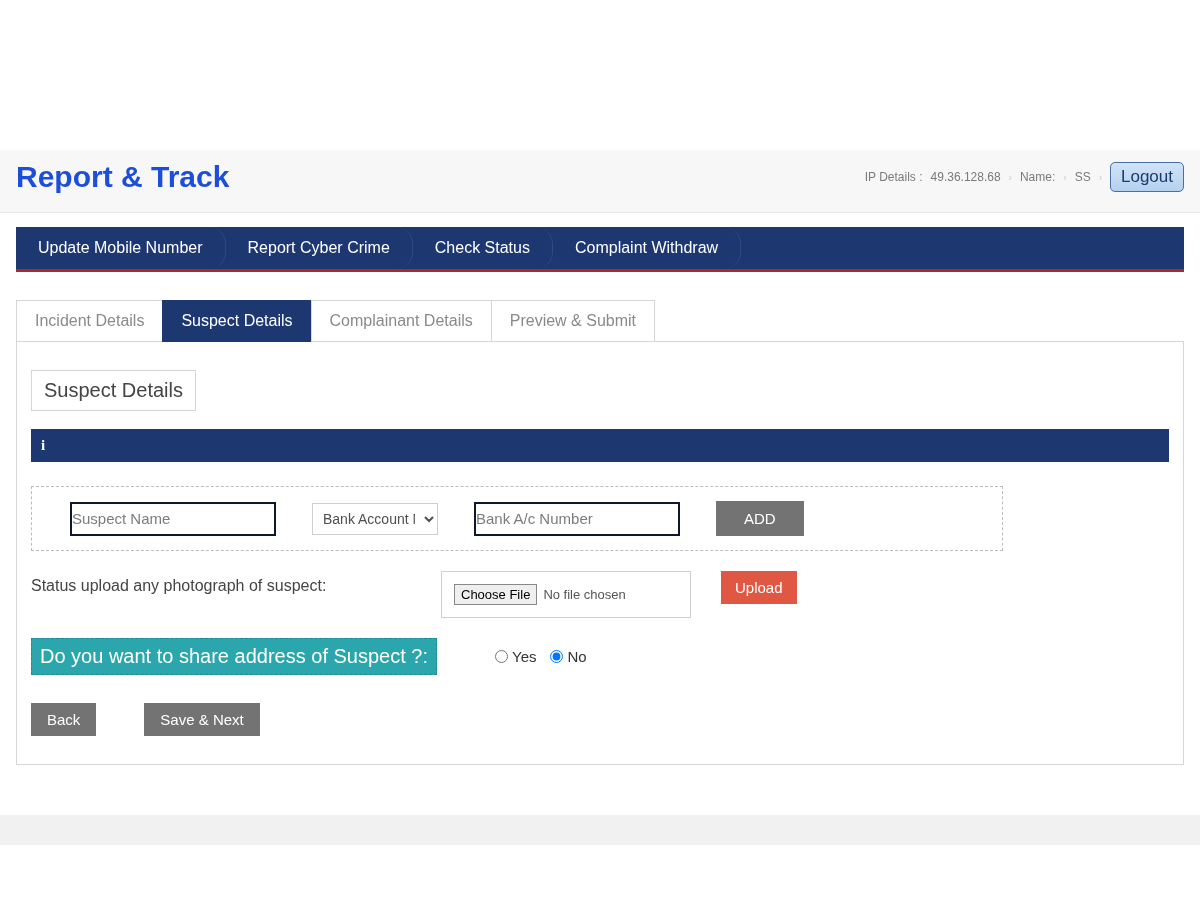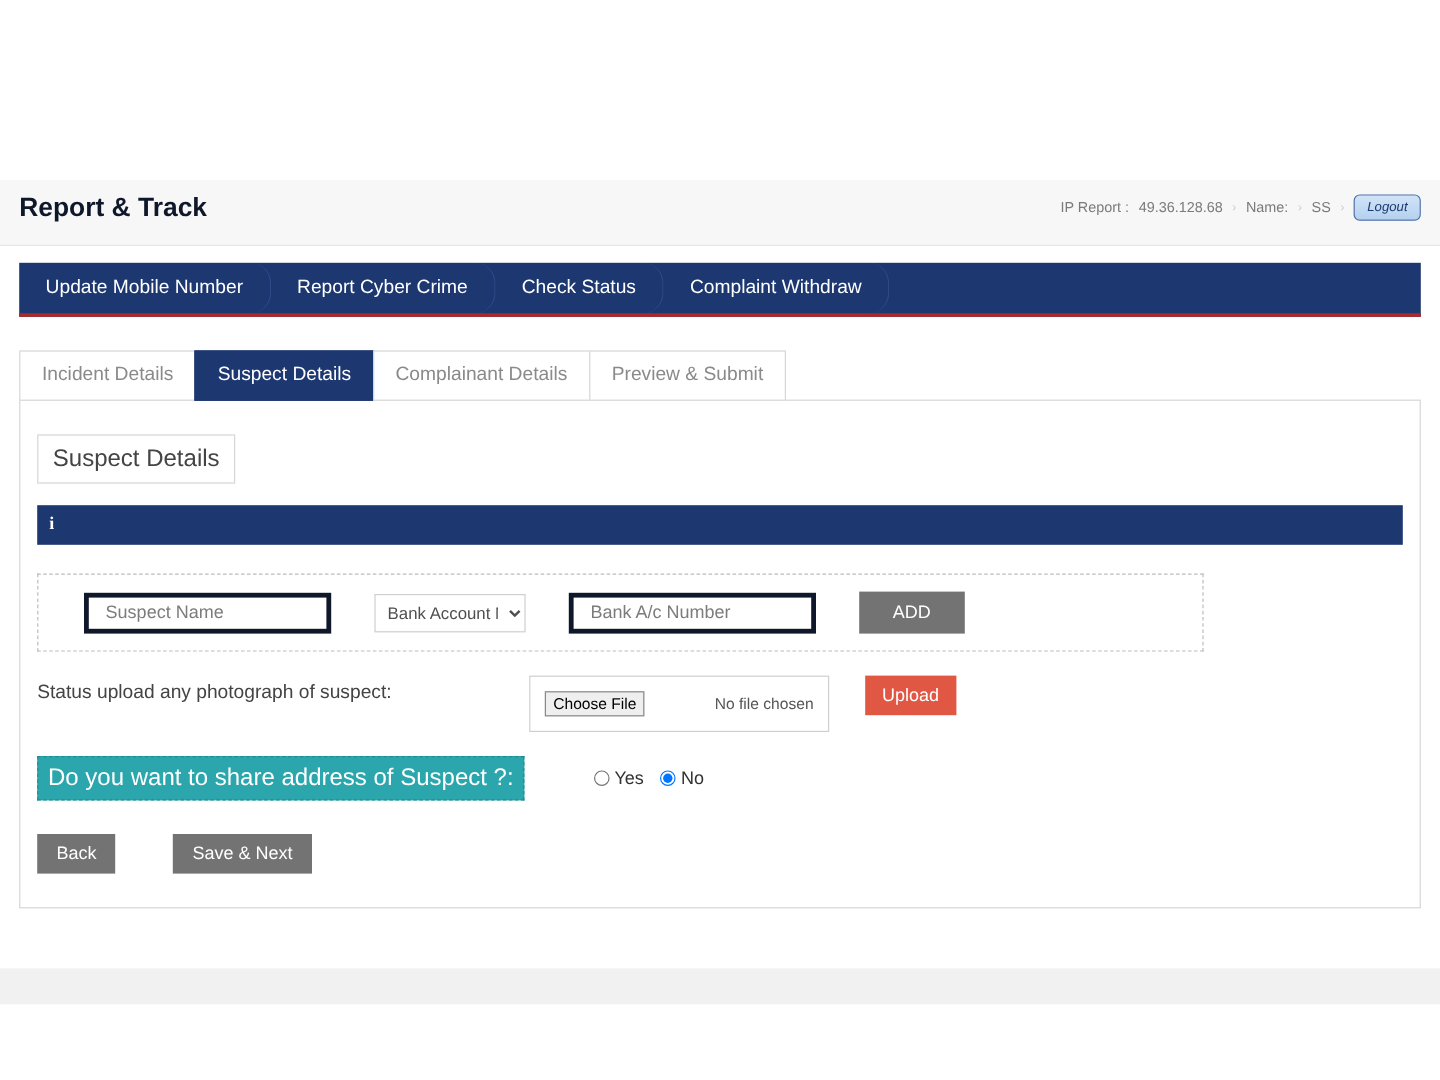--- a/index.html
+++ b/index.html
@@ -15,42 +15,41 @@
   }
   .header-bar {
     background: #f7f7f7;
     border-bottom: 1px solid #e8e8e8;
     padding: 10px 16px 18px 16px;
     display: flex;
     align-items: center;
     justify-content: space-between;
   }
   .page-title {
-    font-size: 22px;
+    font-size: 30px;
     font-weight: bold;
-    color: #0f172a;
+    color: #1d4ed8;
   }
   .header-right {
     display: flex;
     align-items: center;
     gap: 8px;
     color: #7a7a7a;
     font-size: 12px;
   }
   .header-right span { white-space: nowrap; }
   .chev { color: #ccc; font-size: 10px; }
   .logout-btn {
     background: linear-gradient(#d0e3f7, #b5d1ef);
     border: 1px solid #4a6ea8;
     border-radius: 5px;
     padding: 4px 10px;
     color: #1b3a6e;
-    font-size: 11px;
-    cursor: pointer;
-    font-style: italic;
+    font-size: 17px;
+    cursor: pointer;
   }
   .nav-wrap {
     padding: 14px 16px 8px 16px;
   }
   .main-nav {
     background: #1d3771;
     border-bottom: 3px solid #b02727;
     display: flex;
   }
   .main-nav .nav-item {
@@ -116,22 +115,22 @@
   .input-row {
     border: 1px dashed #bcbcbc;
     padding: 14px 38px 14px 38px;
     display: flex;
     align-items: center;
     gap: 36px;
     margin-bottom: 20px;
     max-width: 972px;
   }
   .text-input {
-    border: 4px solid #0f172a;
-    padding: 8px 14px;
+    border: 2px solid #0f172a;
+    padding: 8px 0;
     font-size: 15px;
     color: #6f6f6f;
     width: 206px;
     height: 34px;
   }
   .text-input::placeholder { color: #7c7c7c; }
   .select-box {
     border: 1px solid #cfcfcf;
     padding: 4px 6px;
     font-size: 14px;
@@ -160,21 +159,20 @@
     padding-top: 6px;
     min-width: 380px;
   }
   .file-box {
     border: 1px solid #cfcfcf;
     padding: 12px 12px;
     width: 250px;
     display: flex;
     align-items: center;
     gap: 6px;
-    justify-content: space-between;
   }
   .choose-file-btn {
     border: 1px solid #888;
     background: #efefef;
     padding: 2px 6px;
     font-size: 13px;
     cursor: pointer;
   }
   .file-status {
     font-size: 13px;
@@ -230,21 +228,21 @@
   }
 </style>
 </head>
 <body>
 
 <div class="top-spacer"></div>
 
 <div class="header-bar">
   <div class="page-title">Report &amp; Track</div>
   <div class="header-right">
-    <span>IP Report :</span>
+    <span>IP Details :</span>
     <span>49.36.128.68</span>
     <span class="chev">›</span>
     <span>Name:</span>
     <span class="chev">›</span>
     <span>SS</span>
     <span class="chev">›</span>
     <button class="logout-btn">Logout</button>
   </div>
 </div>
 

